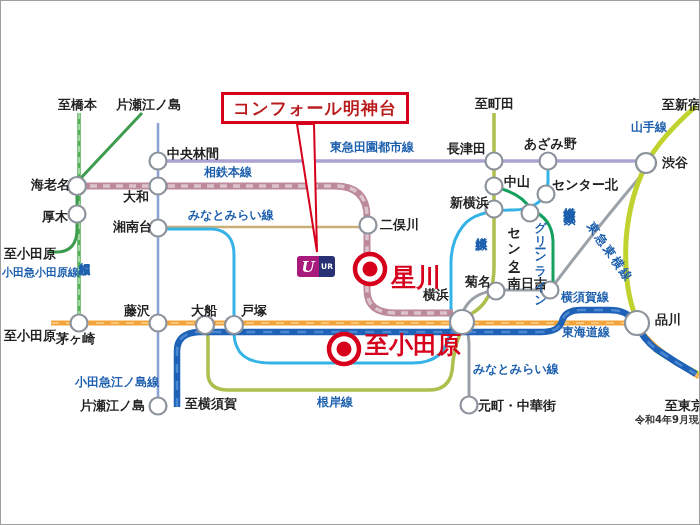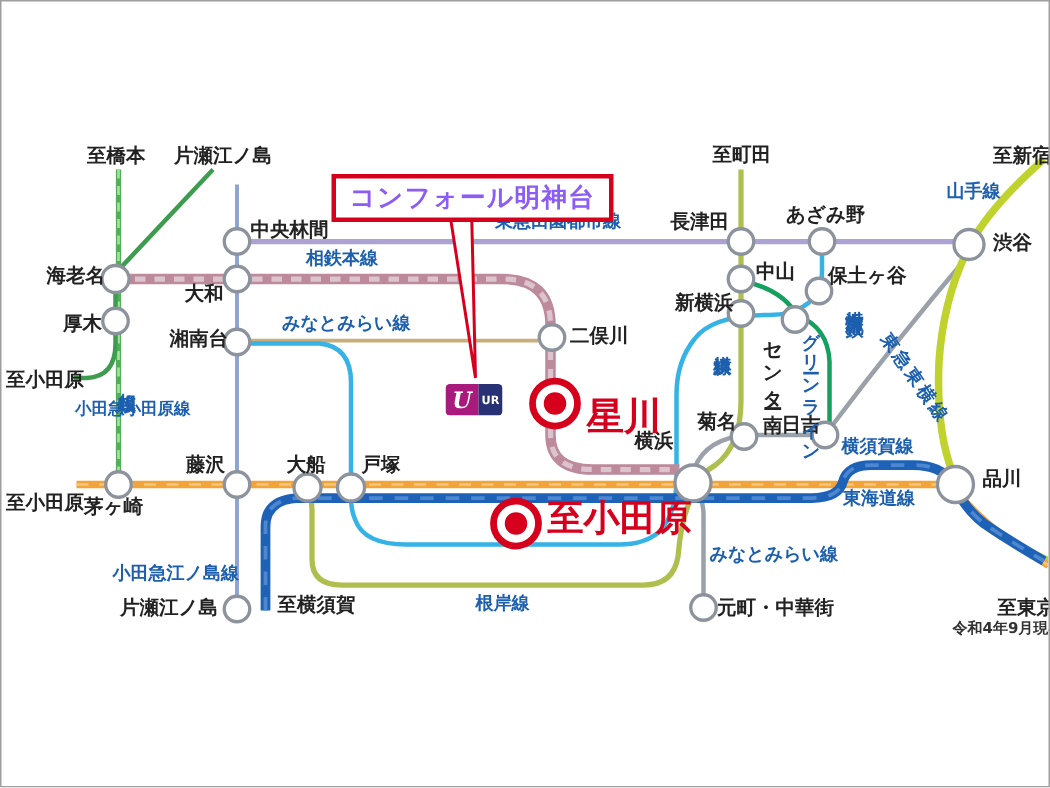--- a/index.html
+++ b/index.html
@@ -6,32 +6,32 @@
   #map{
     position:relative;width:698px;height:523px;margin:0;
     border:1px solid #9e9e9e;background:#fff;overflow:hidden;
     font-family:"DejaVu Sans","Liberation Sans",sans-serif;
   }
   #rails{position:absolute;left:0;top:0;}
   .lbl{position:absolute;white-space:nowrap;line-height:1.05;}
   .st{font-size:13px;font-weight:bold;color:#222;}
   .edge{font-size:13px;font-weight:bold;color:#222;}
   .ln{font-size:12px;font-weight:bold;color:#1C5FAE;}
-  .ln.sm{font-size:11px;margin-left:48px;}
+  .ln.sm{font-size:11px;}
   .ln.xs{font-size:11.5px;}
   .vert{writing-mode:vertical-rl;text-orientation:upright;letter-spacing:1px;}
   .diag{transform:rotate(55deg);transform-origin:0 0;letter-spacing:2px;}
   .red-station{font-weight:bold;color:#D6001C;}
   #hoshikawa-label{font-size:25px;margin-top:13px;}
   #hodogaya-label{font-size:24px;}
   #callout{
     position:absolute;left:220px;top:91px;width:182px;height:26px;
-    border:3px solid #D6001C;background:#fff;color:#8b5cf6;
+    border:3px solid #D6001C;background:#fff;color:#b91c1c;
     font-size:17px;font-weight:bold;text-align:center;line-height:26px;
-    letter-spacing:1px;z-index:6;margin-top:24px;
+    letter-spacing:1px;z-index:6;
   }
   .note{font-size:10px;font-weight:bold;color:#333;}
   #ur-logo{
     position:absolute;left:296px;top:255px;width:38px;height:21px;
     display:flex;border-radius:3px;overflow:hidden;z-index:5;
   }
   #ur-logo .u-cell{
     width:22px;background:#A81A7C;color:#fff;
     font-family:"DejaVu Serif","Liberation Serif",serif;
     font-style:italic;font-weight:bold;font-size:15px;
@@ -135,21 +135,21 @@
   <div class="lbl st" style="left:240px;top:303px">戸塚</div>
   <div class="lbl st" style="left:79px;top:398px">片瀬江ノ島</div>
   <div class="lbl st" style="left:379px;top:217px">二俣川</div>
   <div class="lbl st" style="left:422px;top:287px">横浜</div>
   <div class="lbl st" style="left:464px;top:274px">菊名</div>
   <div class="lbl st" style="left:520px;top:276px">日吉</div>
   <div class="lbl st" style="left:449px;top:195px">新横浜</div>
   <div class="lbl st" style="left:503px;top:174px">中山</div>
   <div class="lbl st" style="left:446px;top:141px">長津田</div>
   <div class="lbl st" style="left:523px;top:136px">あざみ野</div>
-  <div class="lbl st" style="left:551px;top:177px">保土ヶ谷</div>
+  <div class="lbl st" style="left:551px;top:177px">センター北</div>
   <div class="lbl st vert" style="left:506px;top:217px">センター南</div>
   <div class="lbl st" style="left:661px;top:155px">渋谷</div>
   <div class="lbl st" style="left:654px;top:312px">品川</div>
   <div class="lbl st" style="left:477px;top:398px">元町・中華街</div>
 
   <div class="lbl red-station" id="hoshikawa-label" style="left:390px;top:251px">星川</div>
   <div class="lbl red-station" id="hodogaya-label" style="left:364px;top:332px">至小田原</div>
 
   <div class="lbl ln" style="left:329px;top:140px">東急田園都市線</div>
   <div class="lbl ln" style="left:203px;top:165px">相鉄本線</div>

